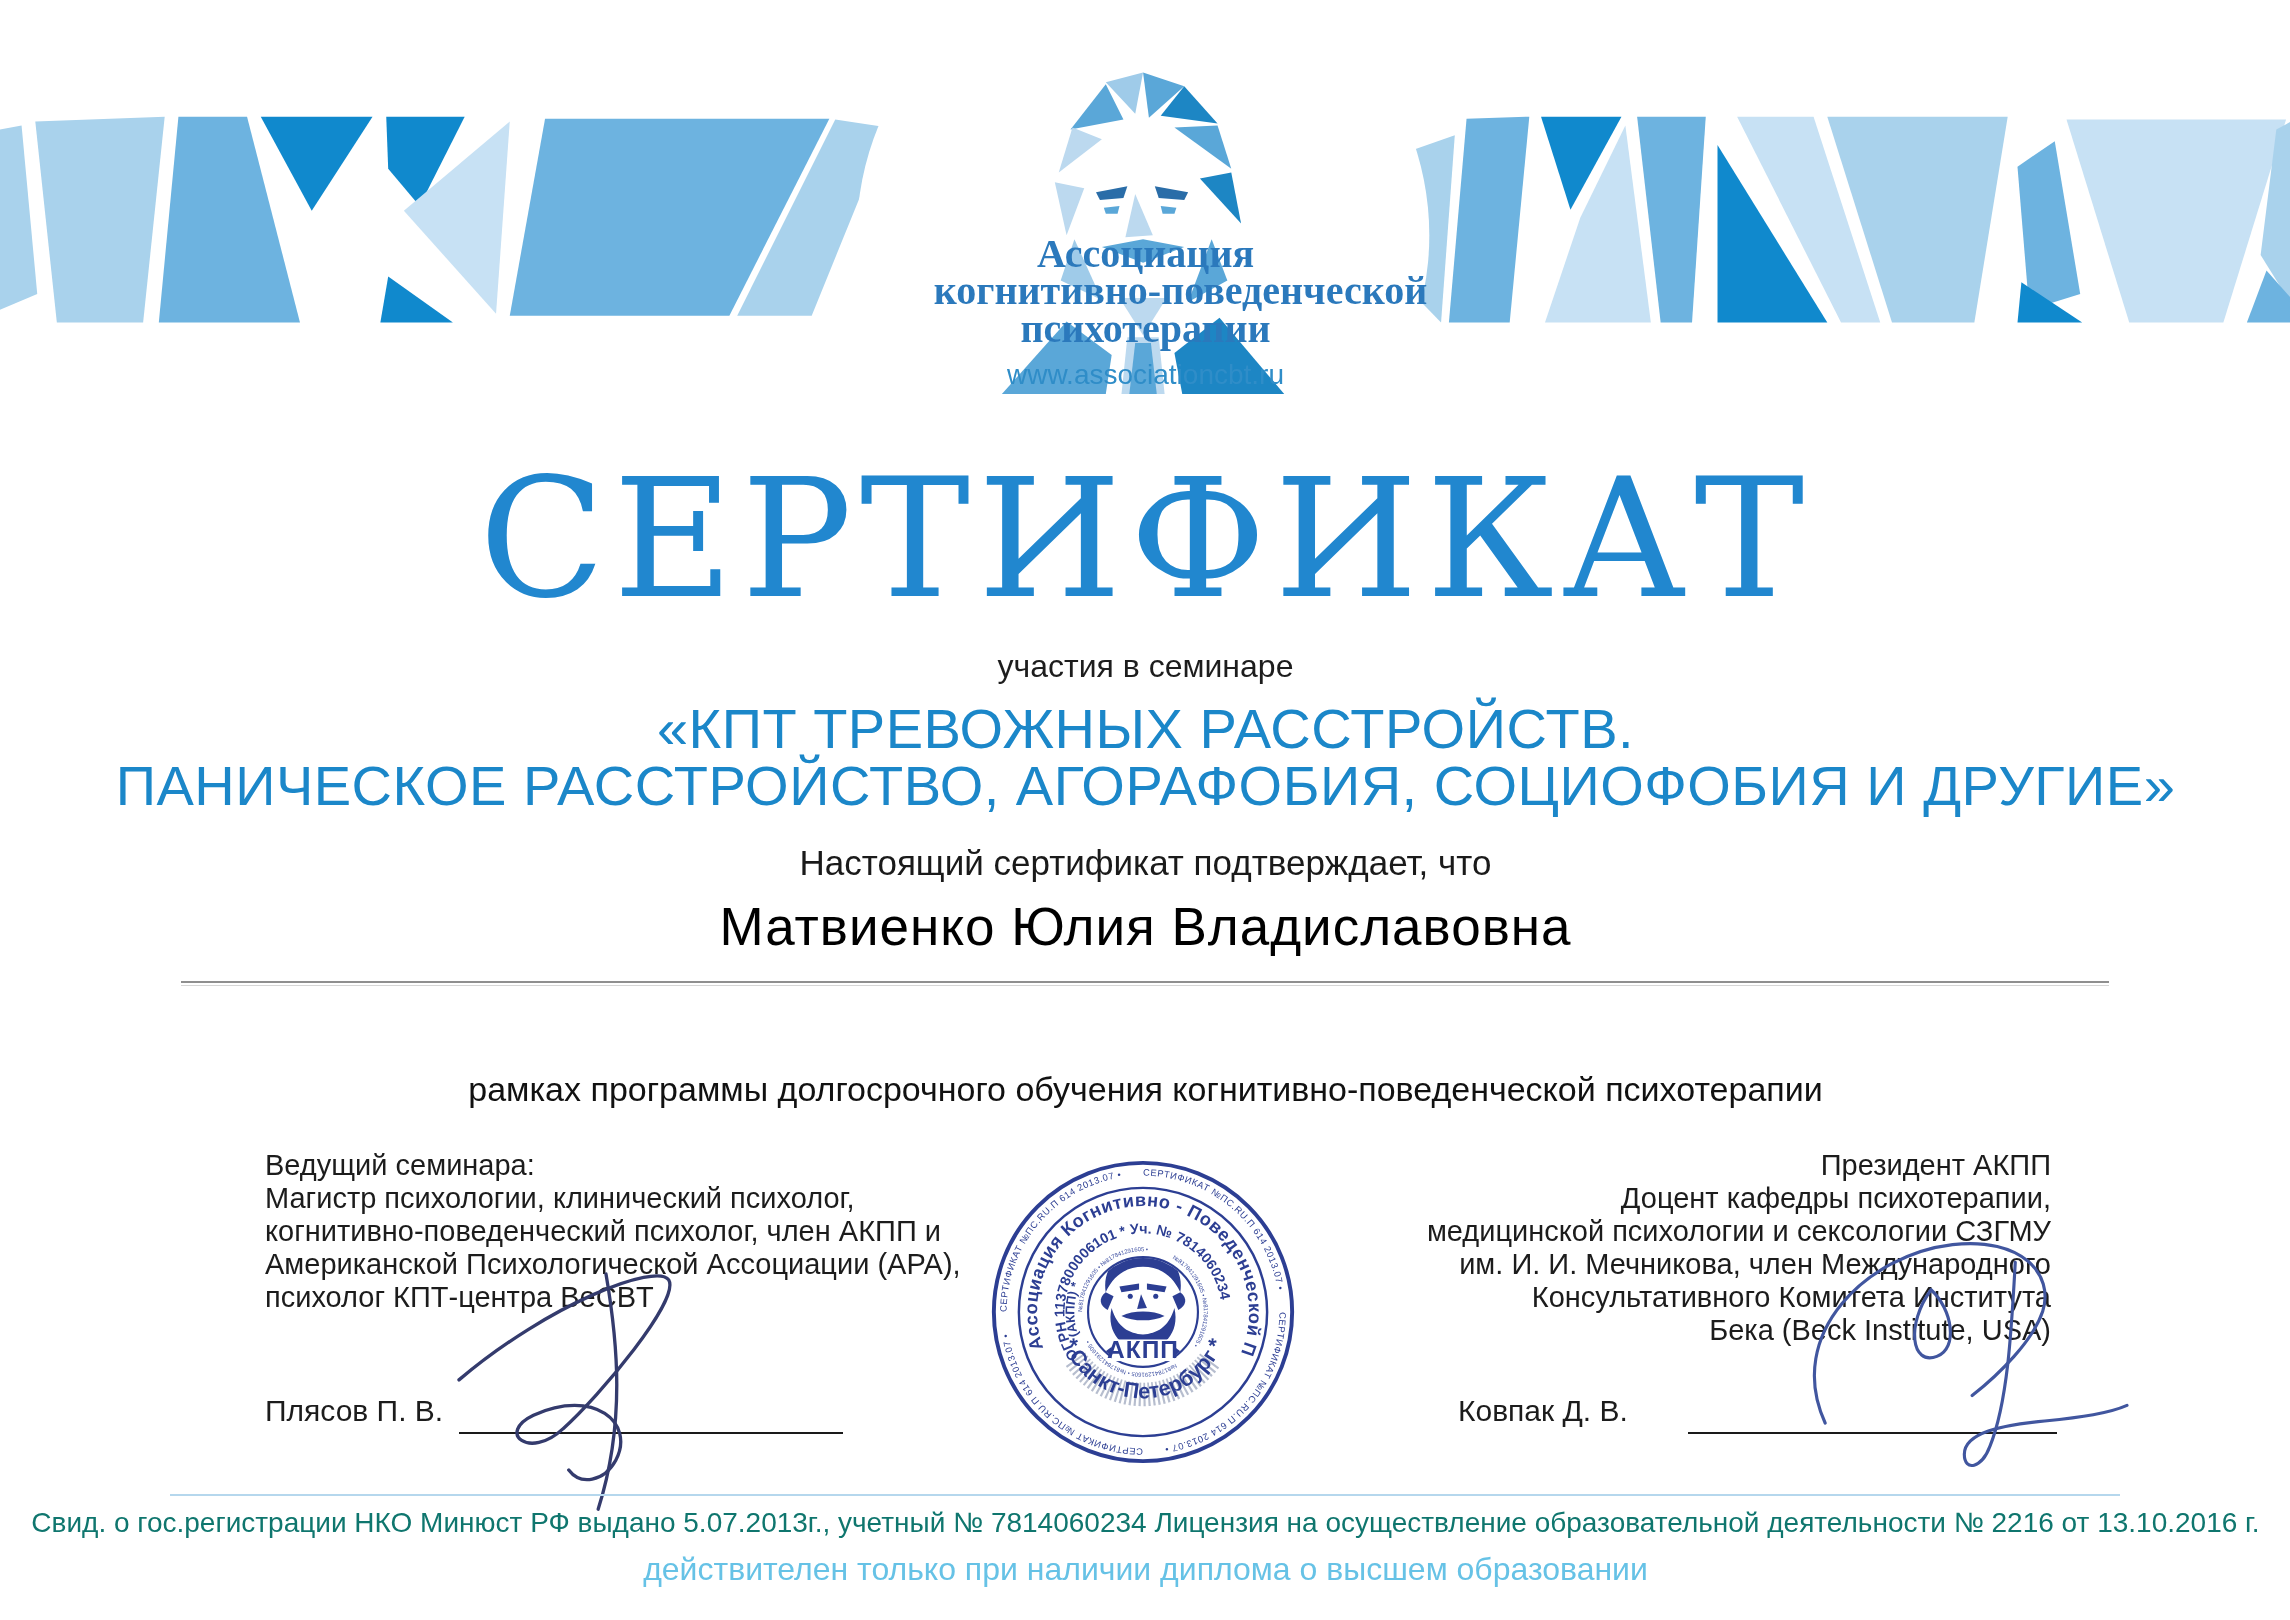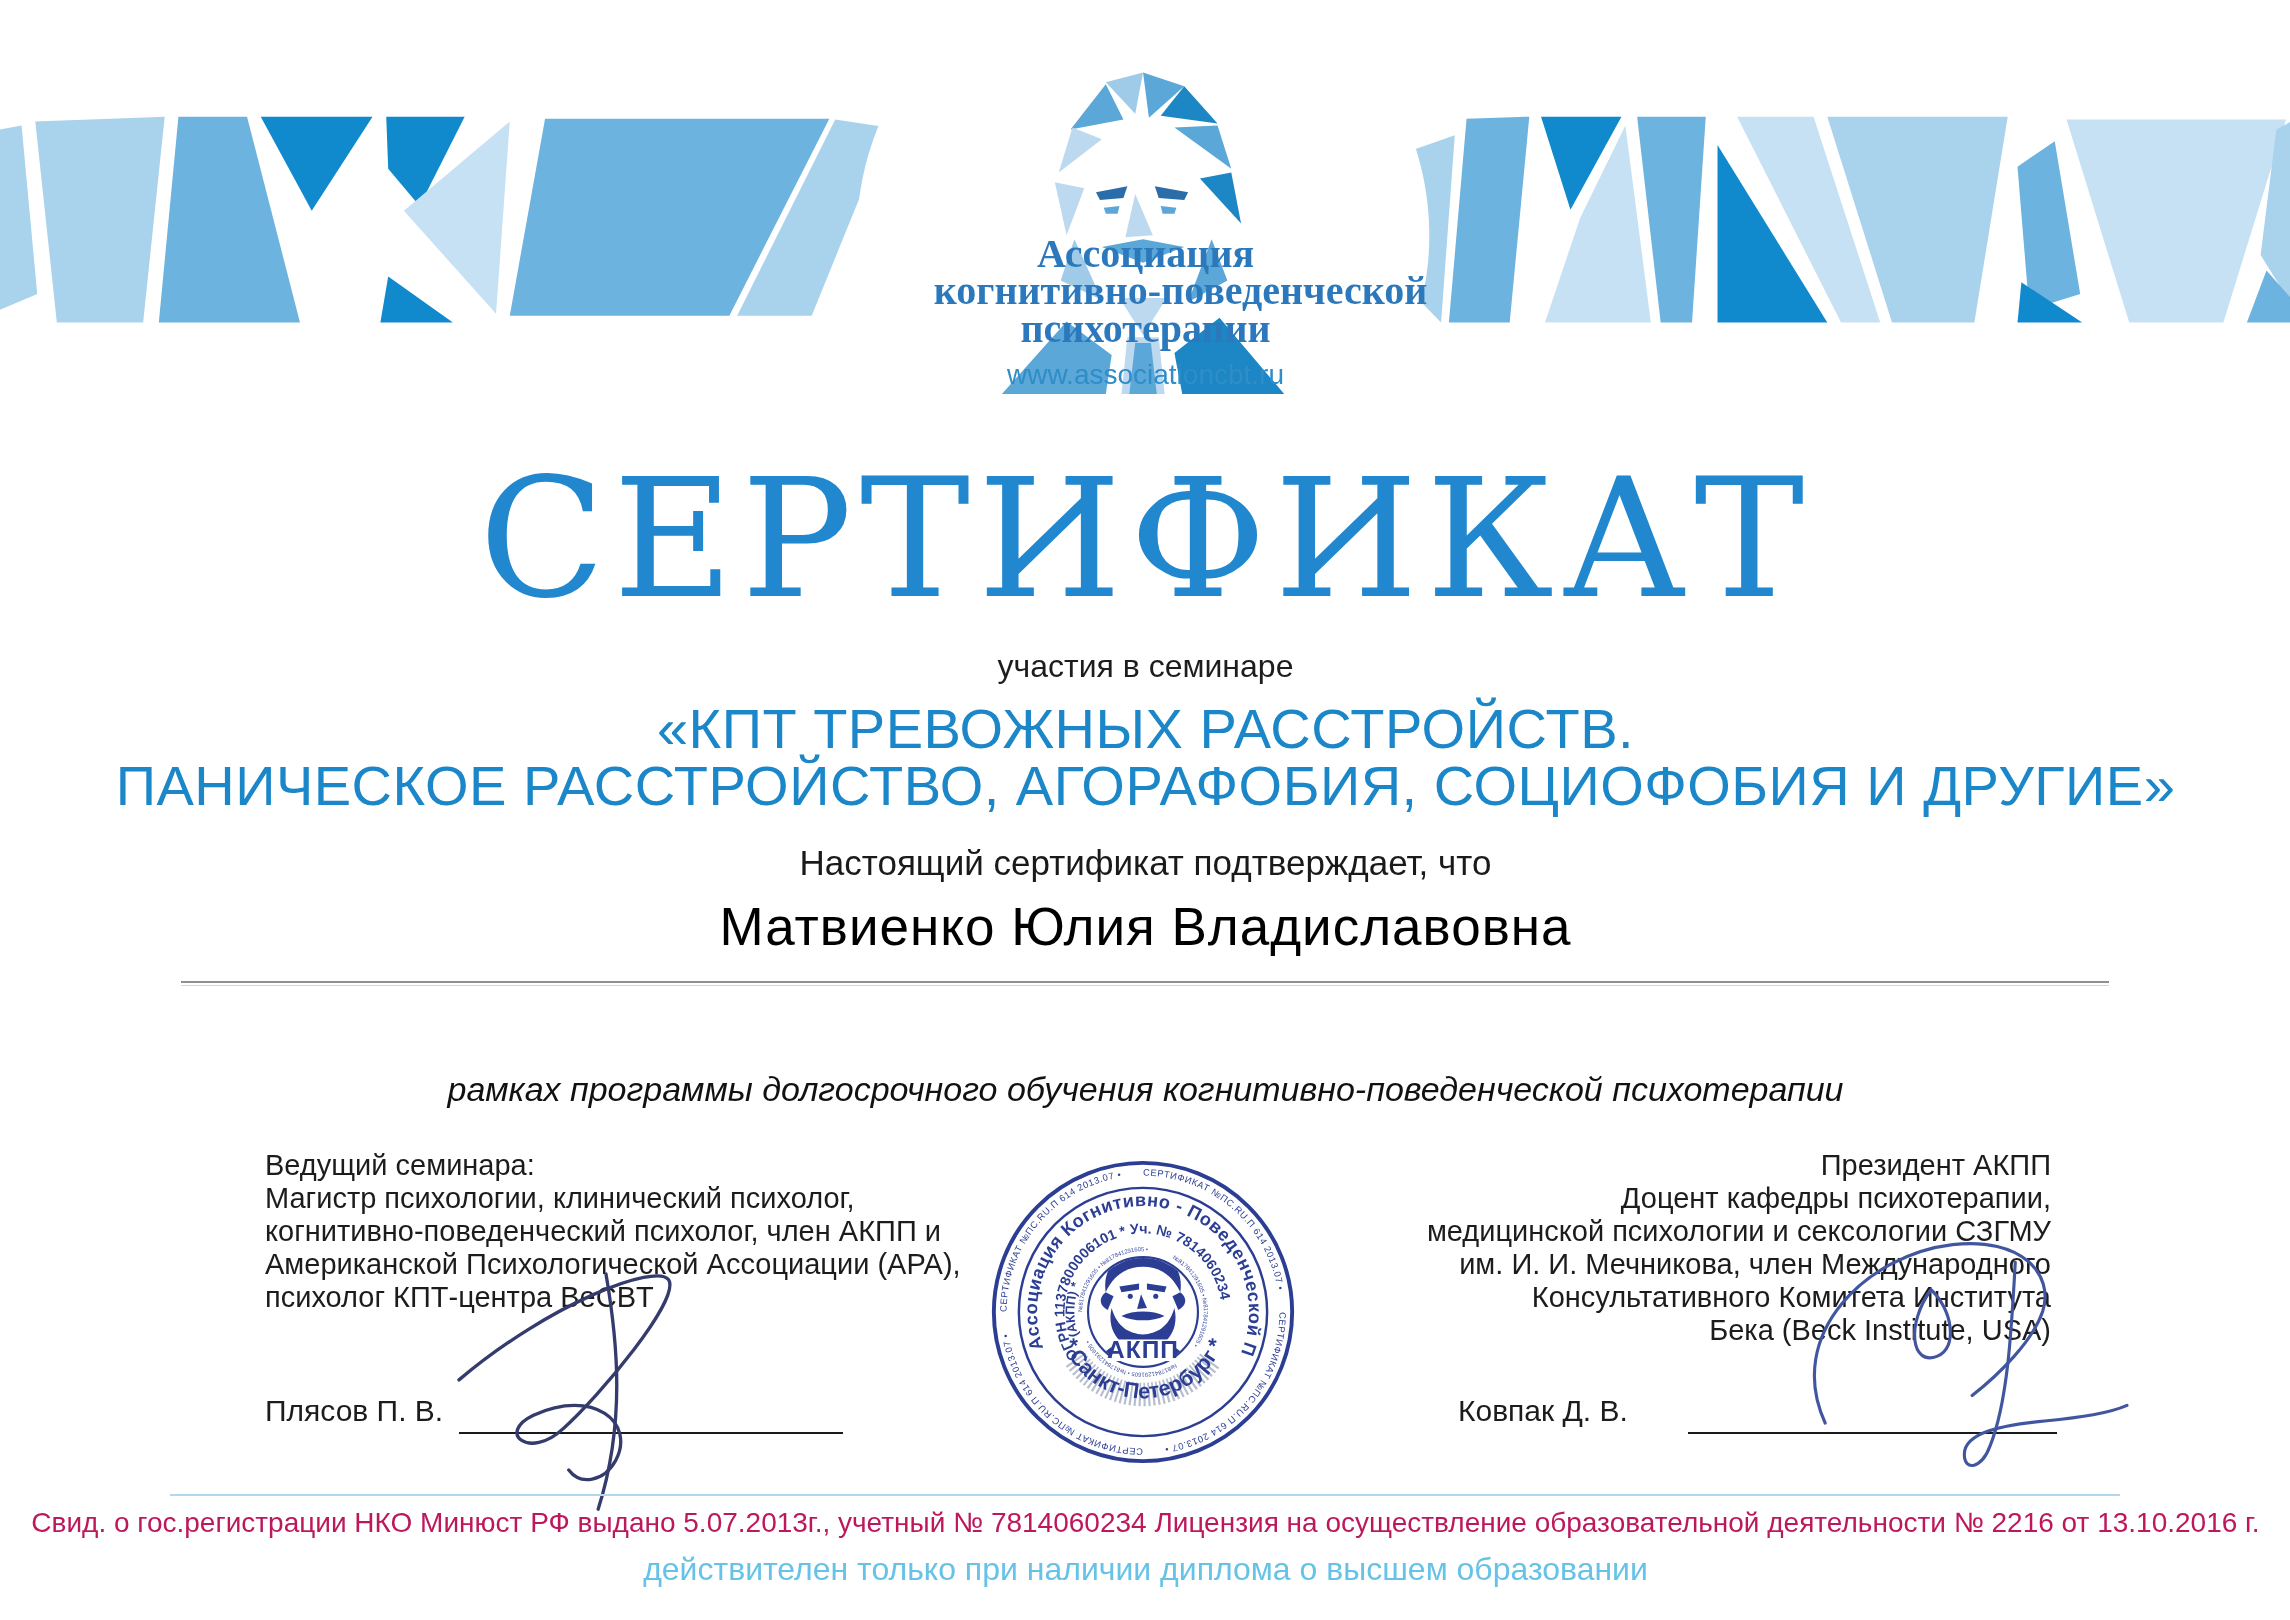--- a/index.html
+++ b/index.html
@@ -23,21 +23,21 @@
   .subtitle{font-size:32px;color:#1d1d1d;margin-top:13px;}
   .sem-title{font-size:56px;color:#1b87c9;letter-spacing:0.5px;}
   .confirm{font-size:35px;color:#1a1a1a;}
   .recipient{font-size:53px;line-height:61px;color:#000;letter-spacing:1px;}
   .name-rule{border-top:2px solid #8f8f8f;height:2px;border-bottom:1px solid #d6d6d6;}
   .para{font-size:34px;color:#111;}
   .role-block{font-size:29px;line-height:33px;color:#1c1c1c;}
   .signer-label{font-size:30px;color:#1c1c1c;}
   .sign-rule{border-top:2.5px solid #1a1a1a;height:0;}
   .footer-rule{border-top:2px solid #b5d7ed;height:0;}
-  .footer-reg{font-size:28px;color:#be185d;}
+  .footer-reg{font-size:28px;color:#0f766e;}
   .footer-valid{font-size:32px;color:#66c2e6;}
 
   
   .f-l1{fill:#c7e1f4;} .f-l2{fill:#a9d2ec;} .f-m{fill:#6db3e0;} .f-s{fill:#1089cd;}
   .lp1{fill:#9fcbe9;} .lp2{fill:#5aa7d8;} .lp3{fill:#1d86c4;} .lp4{fill:#bcd9ef;} .lpd{fill:#2a6da8;}
 
   
   .st-stroke{stroke:#2c3e93;fill:none;}
   .st-fill{fill:#2c3e93;}
   .st-text{fill:#2c3e93;font-family:"Liberation Sans",sans-serif;}
@@ -112,21 +112,21 @@
   <div class="abs center cert-title" style="top:446px;">СЕРТИФИКАТ</div>
   <div class="abs center subtitle" style="top:635px;">участия в семинаре</div>
 
   <div class="abs center sem-title" style="top:696px;">«КПТ ТРЕВОЖНЫХ РАССТРОЙСТВ.</div>
   <div class="abs center sem-title" style="top:753px;">ПАНИЧЕСКОЕ РАССТРОЙСТВО, АГОРАФОБИЯ, СОЦИОФОБИЯ И ДРУГИЕ»</div>
 
   <div class="abs center confirm" style="top:843px;">Настоящий сертификат подтверждает, что</div>
   <div class="abs center recipient" style="top:896px;">Матвиенко Юлия Владиславовна</div>
   <div class="abs name-rule" style="left:181px;top:981px;width:1928px;"></div>
 
-  <div class="abs center para" style="top:1070px;font-style:italic;">рамках программы долгосрочного обучения когнитивно-поведенческой психотерапии</div>
+  <div class="abs center para" style="top:1070px;">рамках программы долгосрочного обучения когнитивно-поведенческой психотерапии</div>
 
   <div class="abs role-block" style="left:265px;top:1149px;width:774px;">
     <div>Ведущий семинара:</div>
     <div>Магистр психологии, клинический психолог,</div>
     <div>когнитивно-поведенческий психолог, член АКПП и</div>
     <div>Американской Психологической Ассоциации (APA),</div>
     <div>психолог КПТ-центра BeCBT</div>
   </div>
   <div class="abs signer-label" style="left:265px;top:1394px;">Плясов П. В.</div>
   <div class="abs sign-rule" style="left:459px;top:1432px;width:384px;"></div>

